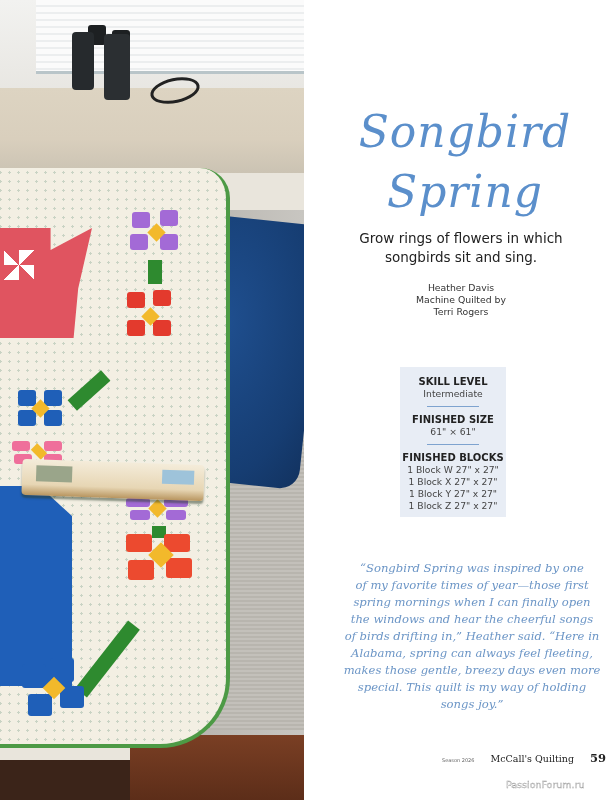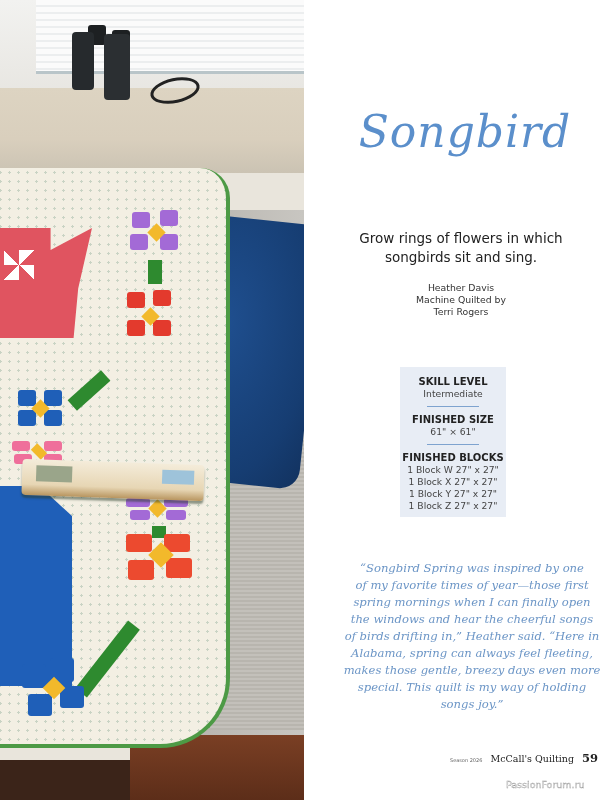--- a/index.html
+++ b/index.html
@@ -87,21 +87,21 @@
     .stats .rule { width: 52px; height: 1px; background: #7ea3cf; margin: 6px auto 7px; }
 
     .quote {
       position: absolute; left: 8px; top: 560px; width: 268px; text-align: center;
       font-family: "DejaVu Serif", serif; font-style: italic;
       color: #6b95c6; font-size: 11.6px; line-height: 17px;
     }
 
     .folio {
       position: absolute; left: 112px; top: 751px; width: 164px; height: 16px;
-      display: flex; align-items: baseline; justify-content: center; gap: 8px;
+      display: flex; align-items: baseline; justify-content: space-between; gap: 8px;
     }
     .folio .issue { font-family: "DejaVu Sans", sans-serif; font-size: 5px; color: #666; }
     .folio .mag { font-family: "DejaVu Serif", serif; font-size: 9.5px; color: #222; }
     .folio .page { font-family: "DejaVu Serif", serif; font-weight: bold; font-size: 11.5px; color: #222; }
 
     .watermark {
       position: absolute; left: 506px; top: 779px; font-family: "DejaVu Sans", sans-serif;
       font-size: 9.5px; color: #ffffff; -webkit-text-stroke: 0.4px #9a9a9a;
     }
   </style>
@@ -195,20 +195,21 @@
 
   <div class="book">
     <div class="book-pic-l"></div>
     <div class="book-pic-r"></div>
   </div>
 </div>
 
 <div class="col">
   <div class="title">
     <div>Songbird</div>
+    <div style="padding-left:0px;">Spring</div>
   </div>
 
   <div class="subtitle">
     <div>Grow rings of flowers in which</div>
     <div>songbirds sit and sing.</div>
   </div>
 
   <div class="credits">
     <div>Heather Davis</div>
     <div>Machine Quilted by</div>

